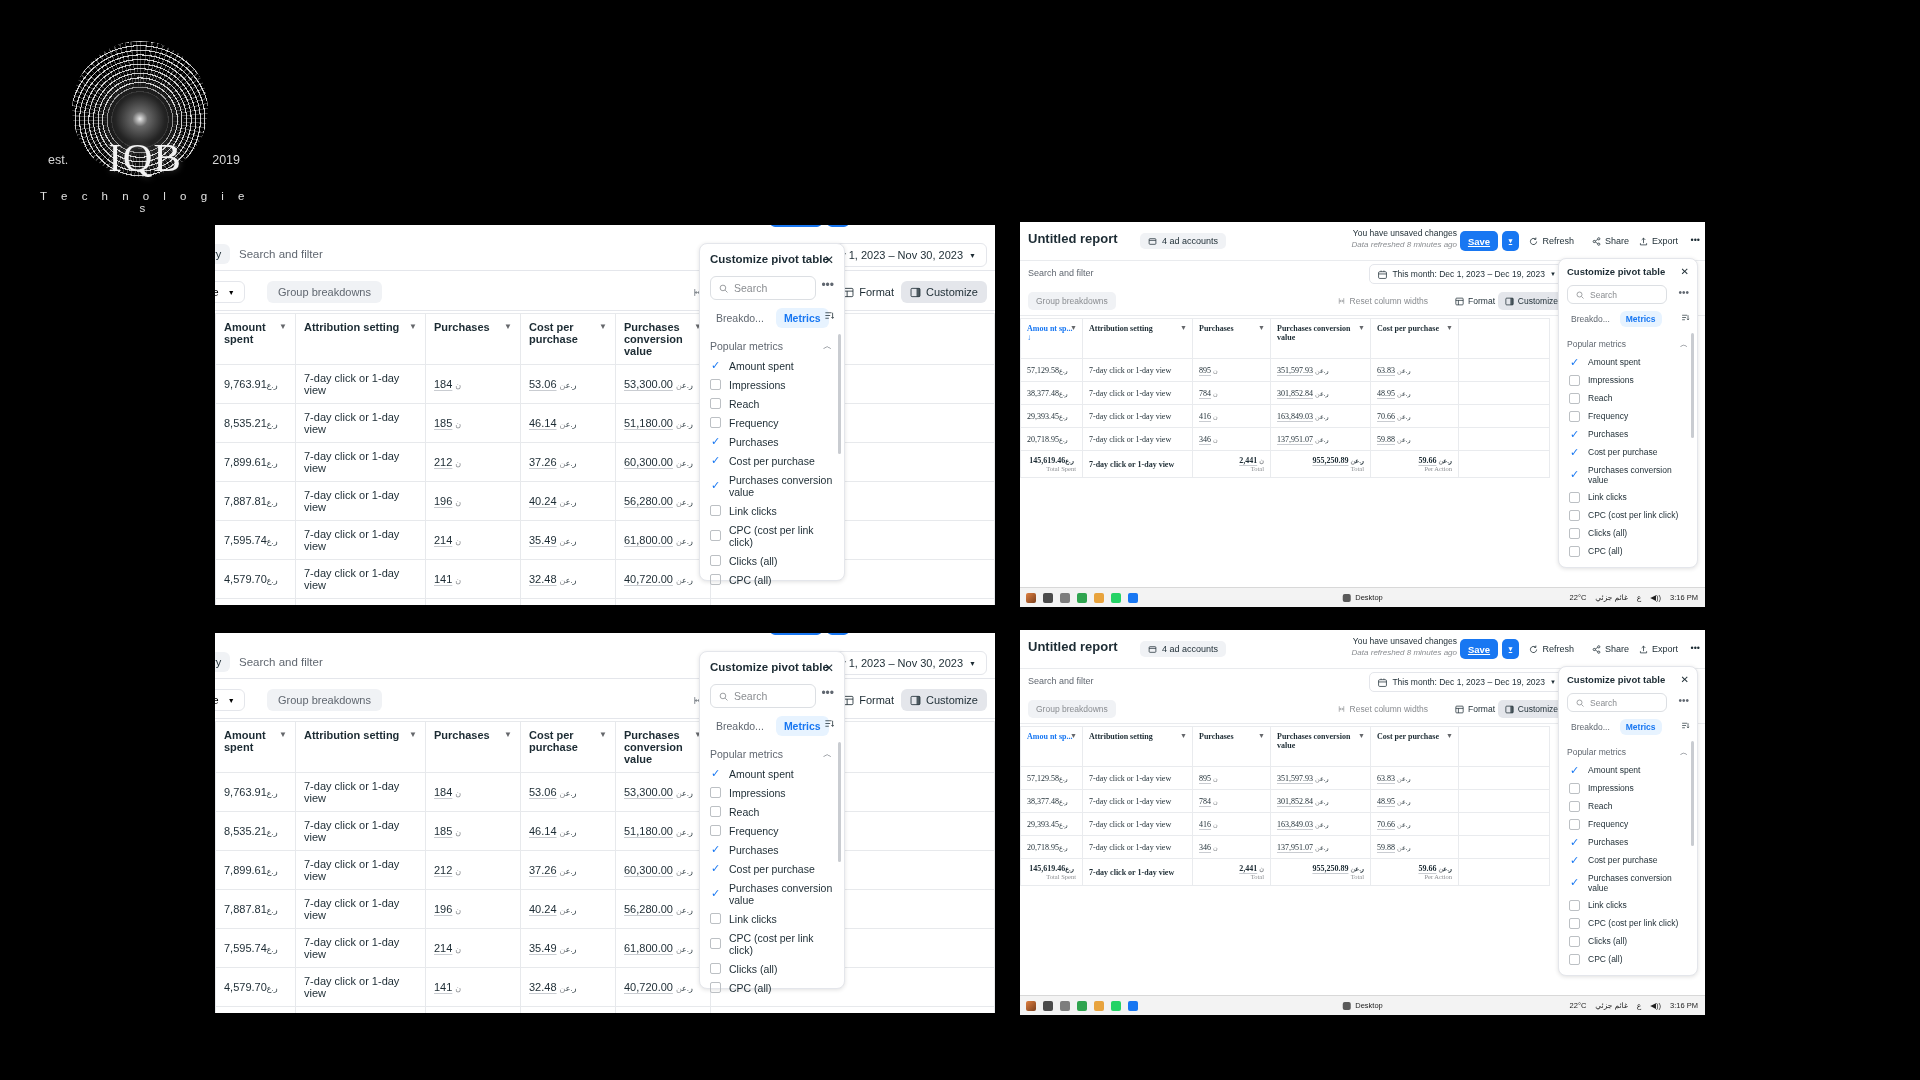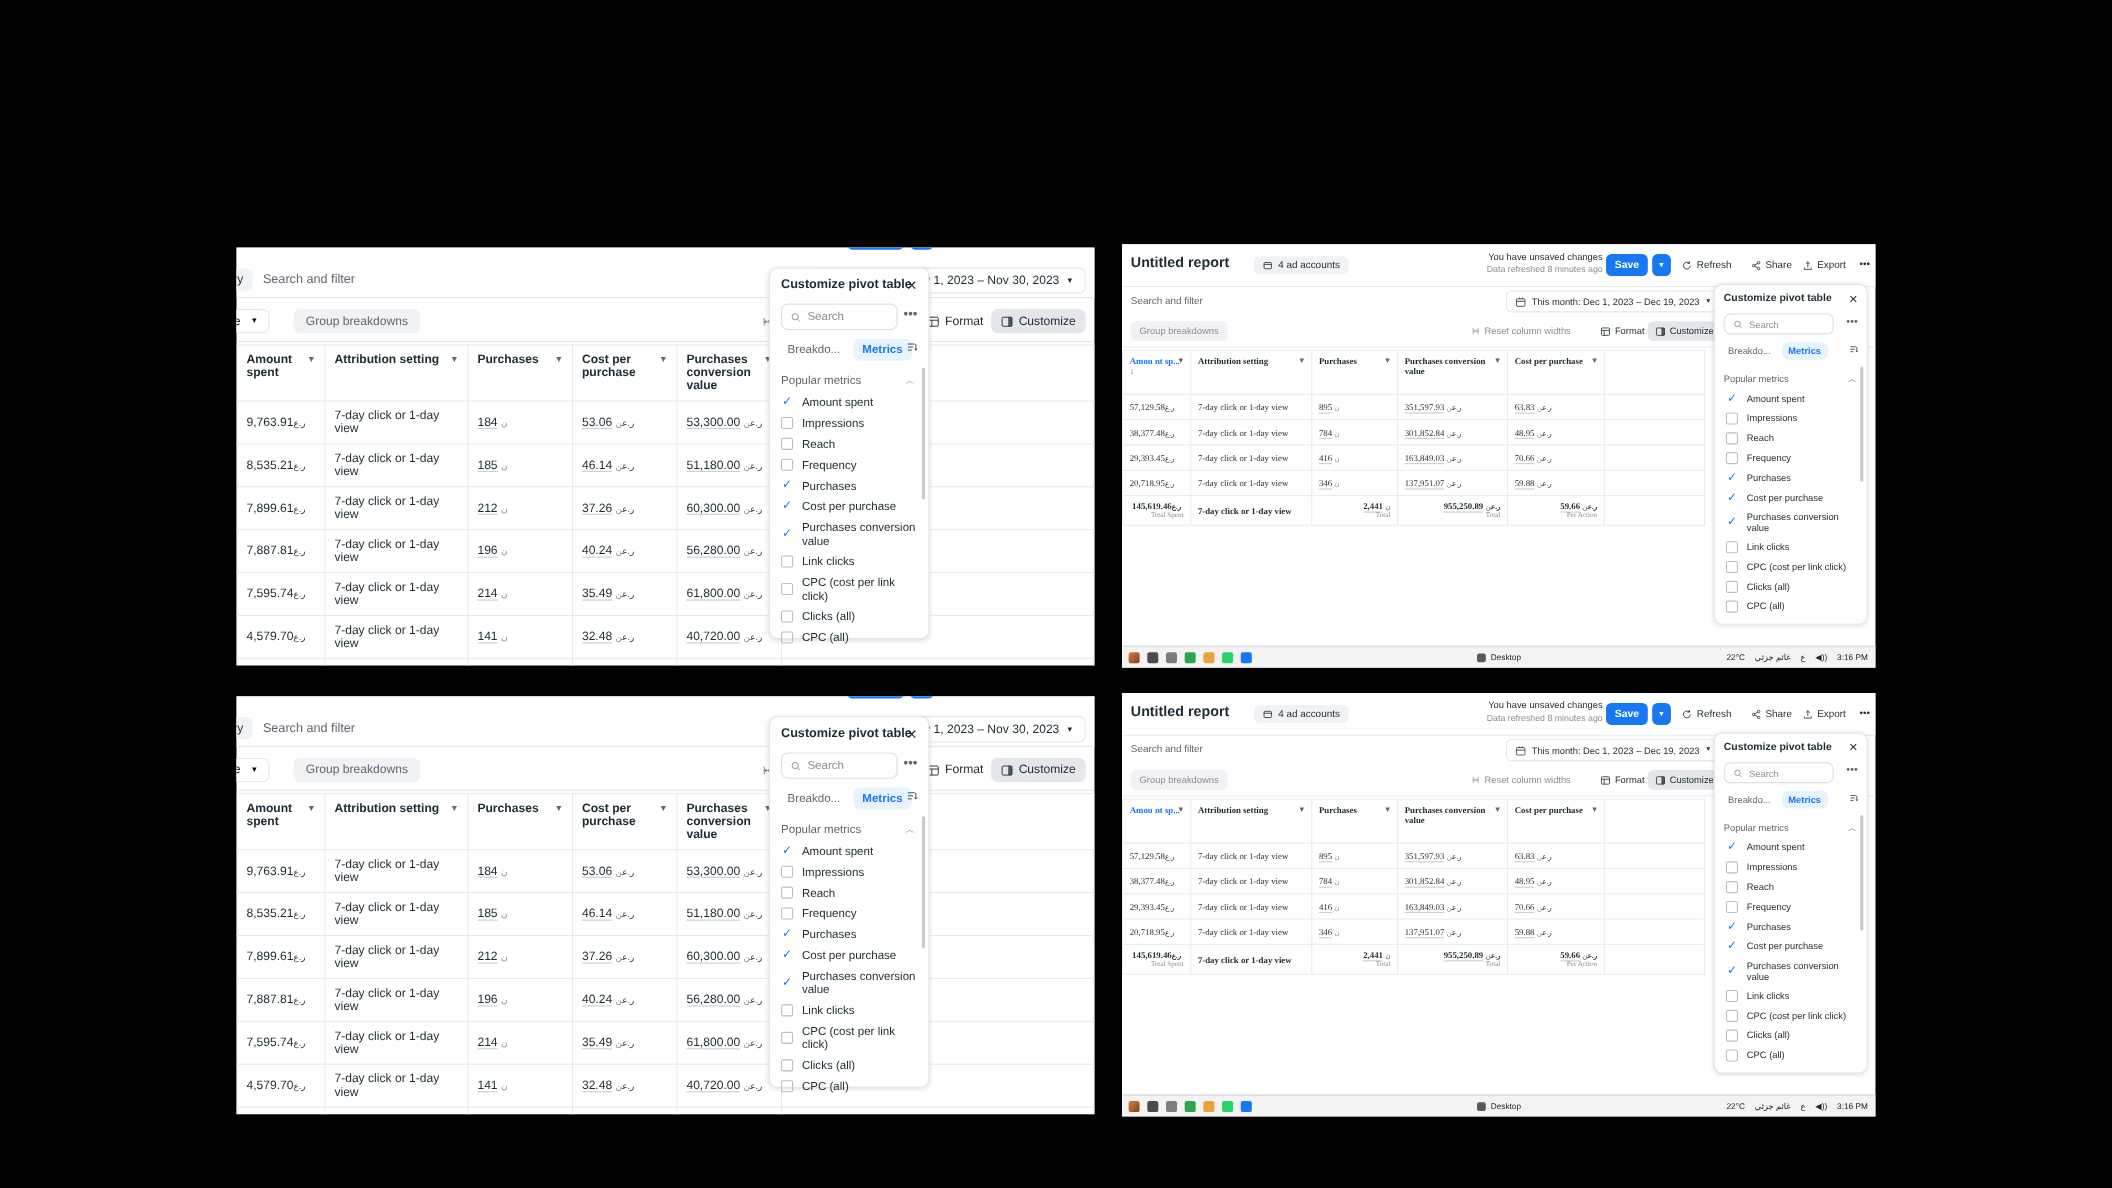--- a/index.html
+++ b/index.html
@@ -111,22 +111,22 @@
   .cpt .cb { width:11px; height:11px; border:1px solid #bcc0c4; border-radius:2px; flex:none; }
   .cpt .cb.on { border:none; color:#1877f2; font-size:11px; line-height:11px; text-align:center; }
   .cpt .scrollbar { position:absolute; right:3px; width:3px; background:#c9ccd1; border-radius:2px; }
 
   
   .rz { font-size:8.5px; color:#1c2b33; }
   .rz .rtop { position:absolute; left:0; top:0; width:100%; height:38px; background:#fff; }
   .rz .rtitle { position:absolute; left:8px; top:9px; font-size:13px; font-weight:700; color:#1c2b33; }
   .rz .racct { position:absolute; left:120px; top:11px; padding:3px 8px; background:#f0f2f5; border-radius:5px; font-size:9px; color:#1c2b33; display:flex; gap:5px; align-items:center;}
   .rz .rnote { position:absolute; right:248px; top:6px; text-align:right; font-size:8.5px; color:#1c2b33; line-height:11px; }
-  .rz .rnote .r2 { color:#8a8d91; font-size:8px; }
-  .rz .btn-blue { position:absolute; background:#1877f2; color:#fff; border-radius:5px; font-size:9.5px; font-weight:700; display:flex; align-items:center; justify-content:center; }
+  .rz .rnote .r2 { color:#8a8d91; font-size:8px;font-style:italic; }
+  .rz .btn-blue { position:absolute; background:#1877f2; color:#fff; border-radius:5px; font-size:9.5px; font-weight:700; display:flex; align-items:center; justify-content:center;text-decoration:underline; }
   .rz .btn-w { position:absolute; background:#fff; border-radius:5px; font-size:9px; color:#1c2b33; display:flex; align-items:center; justify-content:center; gap:4px; padding:0 7px; height:20px;}
   .rz .searchrow2 { position:absolute; left:0; top:38px; width:100%; height:28px; border-top:1px solid #e9ebee; }
   .rz .sf2 { position:absolute; left:8px; top:7px; font-size:9px; color:#606770;}
   .rz .drange2 {
     position:absolute; right:8px; top:3px; height:20px; padding:0 8px; background:#fff;
     border:1px solid #e4e6eb; border-radius:5px; display:flex; align-items:center; gap:5px;
     font-size:8.5px; color:#1c2b33; white-space:nowrap;
   }
   .rz .toolsrow2 { position:absolute; left:0; top:66px; width:100%; height:28px; border-bottom:1px solid #e9ebee;}
   .rz .rbtn-grey { position:absolute; padding:4px 8px; background:#f0f2f5; border-radius:5px; font-size:8.5px; color:#8a8d91; white-space:nowrap;}
@@ -152,20 +152,27 @@
   .taskbar .tb-right { margin-left:auto; display:flex; gap:9px; align-items:center; padding-right:7px; font-size:7.5px; }
   .taskbar .tb-desktop { position:absolute; left:50%; transform:translateX(-50%); display:flex; gap:5px; align-items:center; font-size:7.5px; }
 
   svg.ic { display:block; }
 </style>
 </head>
 <body>
 
 <div class="stage">
 
+  <div class="logo-wrap">
+    <div class="logo-orb"></div>
+    <div class="logo-est">est.</div>
+    <div class="logo-year">2019</div>
+    <div class="logo-iqb">IQB</div>
+    <div class="logo-sub">T e c h n o l o g i e s</div>
+  </div>
 
   <div class="panel shot-tl lz">
     <div class="topbar">
 
       <div class="tb-blue1"></div>
       <div class="tb-blue2"></div>
       <div class="searchrow">
         <div class="pill-ery">ery</div>
         <div class="sf-text">Search and filter</div>
         <div class="daterange">

